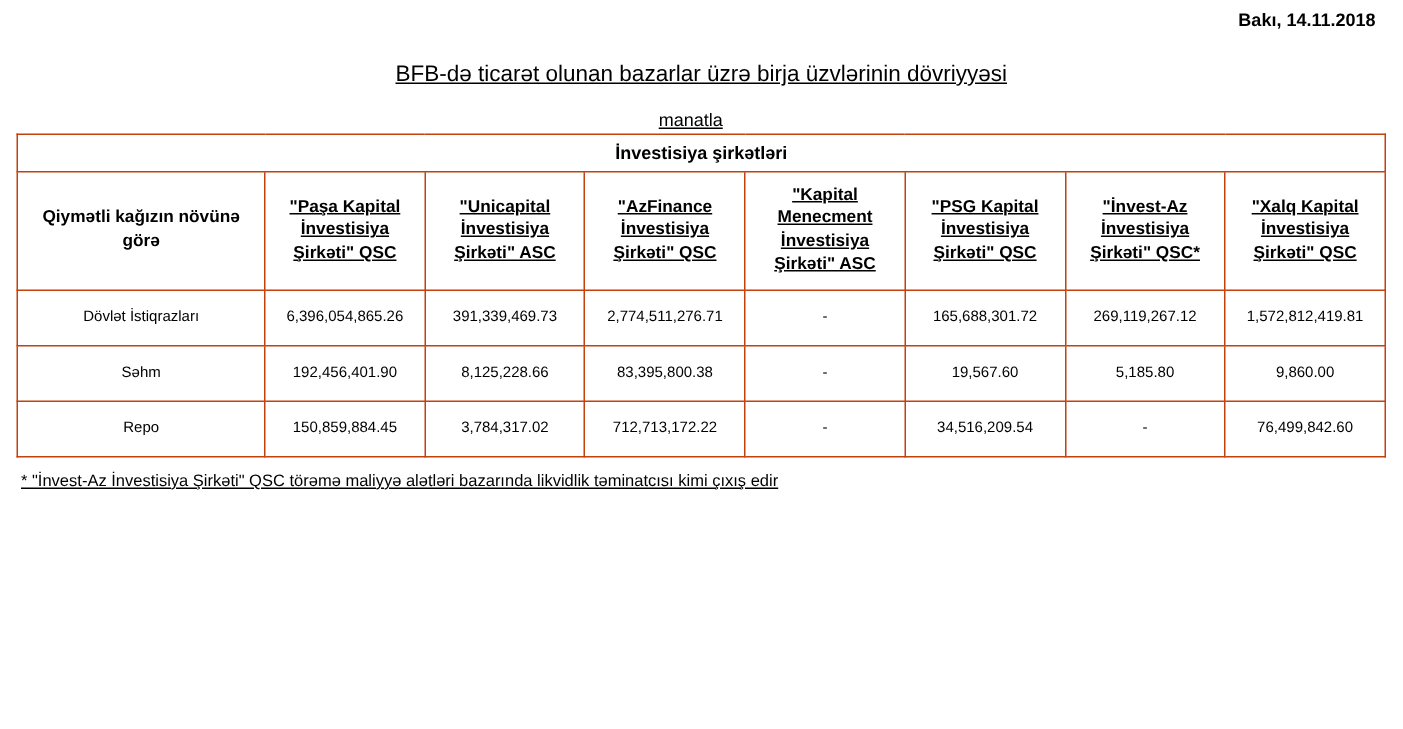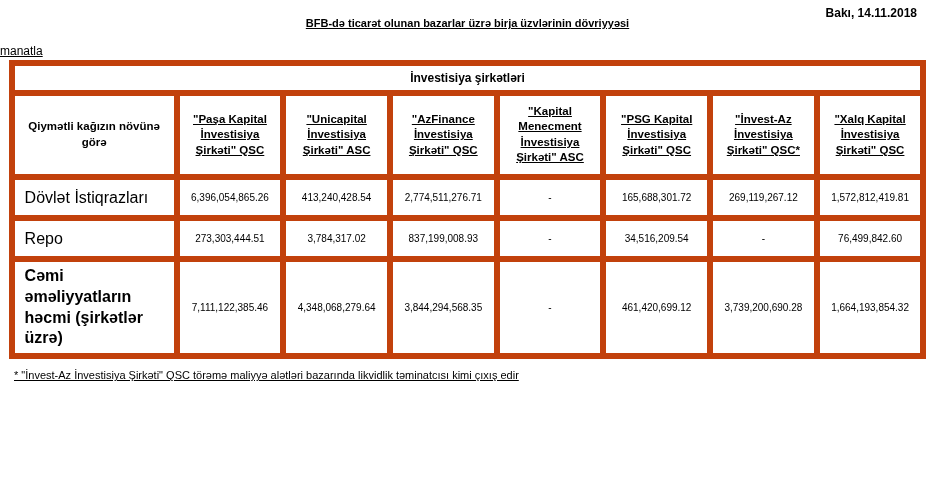--- a/index.html
+++ b/index.html
@@ -18,61 +18,61 @@
   }
   .date {
     position: absolute;
     top: 6px;
     right: 18px;
     font-size: 12px;
     font-weight: bold;
     padding-left: 34px;
   }
   .title-block {
-    padding-top: 16px;
+    padding-top: 39px;
     text-align: center;
-    font-size: 11px;
-    font-weight: bold;
+    font-size: 15px;
+    font-weight: normal;
     line-height: 1.45;
   }
   .title-block .t-line { text-decoration: underline; }
   .unit {
-    text-align: left;
+    text-align: center;
     font-size: 12px;
     margin: 12px 14px 2px 0;
     text-decoration: underline;
   }
   table.main {
     border-collapse: collapse;
     table-layout: fixed;
     width: 912px;
     margin: 0 auto;
   }
   table.main th, table.main td {
-    border: 6px solid #c2410c;
+    border: 1px solid #c2410c;
     overflow: hidden;
   }
   th.group-header {
     font-size: 12px;
     font-weight: bold;
     text-align: center;
     padding: 5px 2px;
   }
   th.col-header {
     font-size: 11.5px;
     font-weight: bold;
     text-align: center;
     vertical-align: middle;
     padding: 8px 3px;
     line-height: 1.35;
   }
   th.col-header.company { text-decoration: underline; }
   td.row-label {
-    font-size: 16px;
-    text-align: left;
+    font-size: 10px;
+    text-align: center;
     padding: 4px 10px;
     height: 37px;
     vertical-align: middle;
   }
   td.num {
     font-size: 10px;
     text-align: center;
     padding: 12px 8px;
     vertical-align: middle;
   }
@@ -118,43 +118,43 @@
       <th class="col-header company">"Kapital Menecment İnvestisiya Şirkəti" ASC</th>
       <th class="col-header company">"PSG Kapital İnvestisiya Şirkəti" QSC</th>
       <th class="col-header company">"İnvest-Az İnvestisiya Şirkəti" QSC*</th>
       <th class="col-header company">"Xalq Kapital İnvestisiya Şirkəti" QSC</th>
     </tr>
   </thead>
   <tbody>
     <tr>
       <td class="row-label">Dövlət İstiqrazları</td>
       <td class="num">6,396,054,865.26</td>
-      <td class="num">413,240,428.54</td>
+      <td class="num">391,339,469.73</td>
       <td class="num">2,774,511,276.71</td>
       <td class="num">-</td>
       <td class="num">165,688,301.72</td>
       <td class="num">269,119,267.12</td>
       <td class="num">1,572,812,419.81</td>
     </tr>
     <tr>
+      <td class="row-label">Səhm</td>
+      <td class="num">192,456,401.90</td>
+      <td class="num">8,125,228.66</td>
+      <td class="num">83,395,800.38</td>
+      <td class="num">-</td>
+      <td class="num">19,567.60</td>
+      <td class="num">5,185.80</td>
+      <td class="num">9,860.00</td>
+    </tr>
+    <tr>
       <td class="row-label">Repo</td>
-      <td class="num">273,303,444.51</td>
+      <td class="num">150,859,884.45</td>
       <td class="num">3,784,317.02</td>
-      <td class="num">837,199,008.93</td>
+      <td class="num">712,713,172.22</td>
       <td class="num">-</td>
       <td class="num">34,516,209.54</td>
       <td class="num">-</td>
       <td class="num">76,499,842.60</td>
-    </tr>
-    <tr class="total-row">
-      <td class="row-label">Cəmi əməliyyatların həcmi (şirkətlər üzrə)</td>
-      <td class="num">7,111,122,385.46</td>
-      <td class="num">4,348,068,279.64</td>
-      <td class="num">3,844,294,568.35</td>
-      <td class="num">-</td>
-      <td class="num">461,420,699.12</td>
-      <td class="num">3,739,200,690.28</td>
-      <td class="num">1,664,193,854.32</td>
     </tr>
   </tbody>
 </table>
 
 <div class="footnote">* "İnvest-Az İnvestisiya Şirkəti" QSC törəmə maliyyə alətləri bazarında likvidlik təminatcısı kimi çıxış edir</div>
 
 </body></html>

